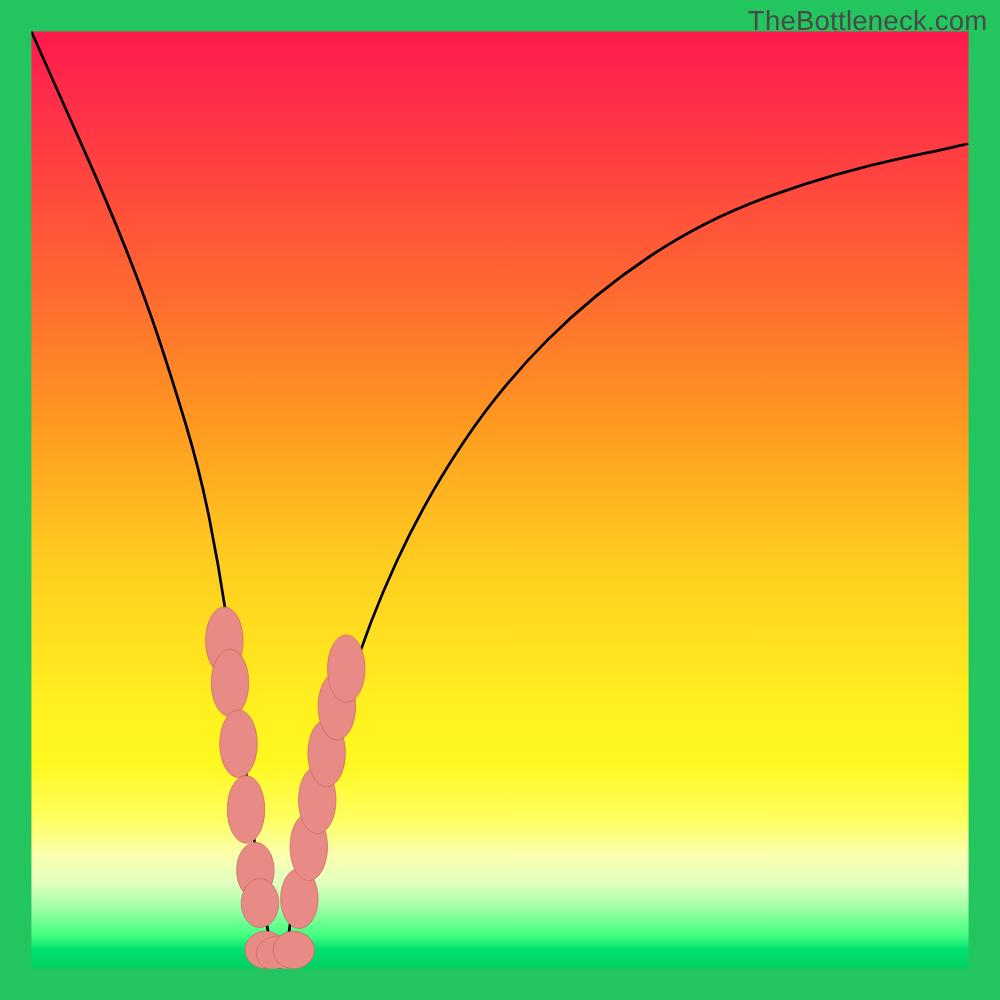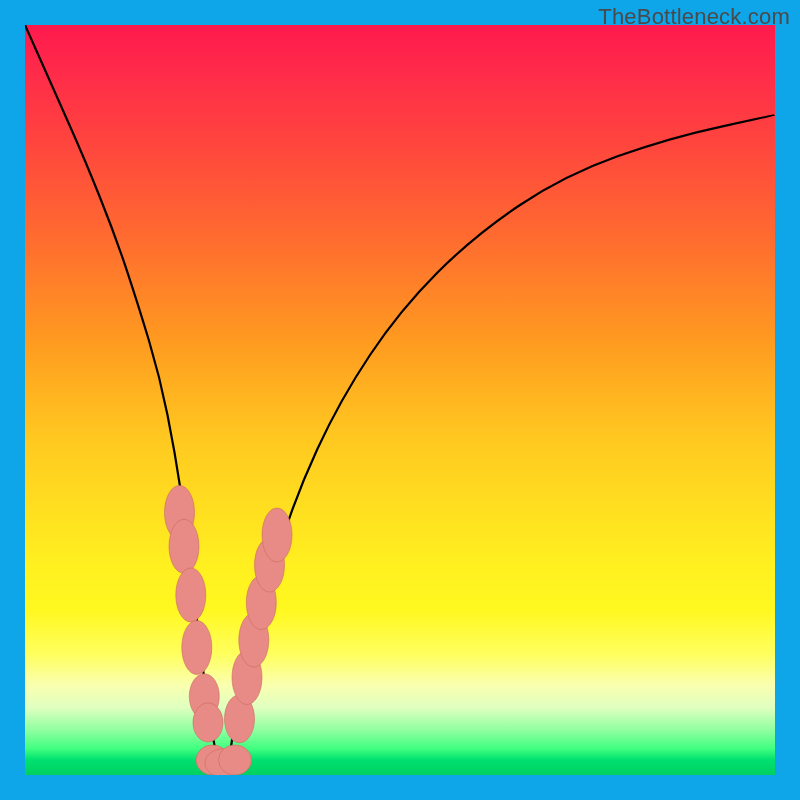--- a/index.html
+++ b/index.html
@@ -9,21 +9,21 @@
     height: 800px;
     overflow: hidden;
     background: #000;
     font-family: Arial, Helvetica, sans-serif;
   }
   .frame {
     position: absolute;
     left: 0; top: 0;
     width: 800px;
     height: 800px;
-    background: #0ea5e9;
+    background: #22c55e;
   }
   .plot {
     position: absolute;
     left: 25px;
     top: 25px;
     width: 750px;
     height: 750px;
     overflow: hidden;
   }
   .gradient {

